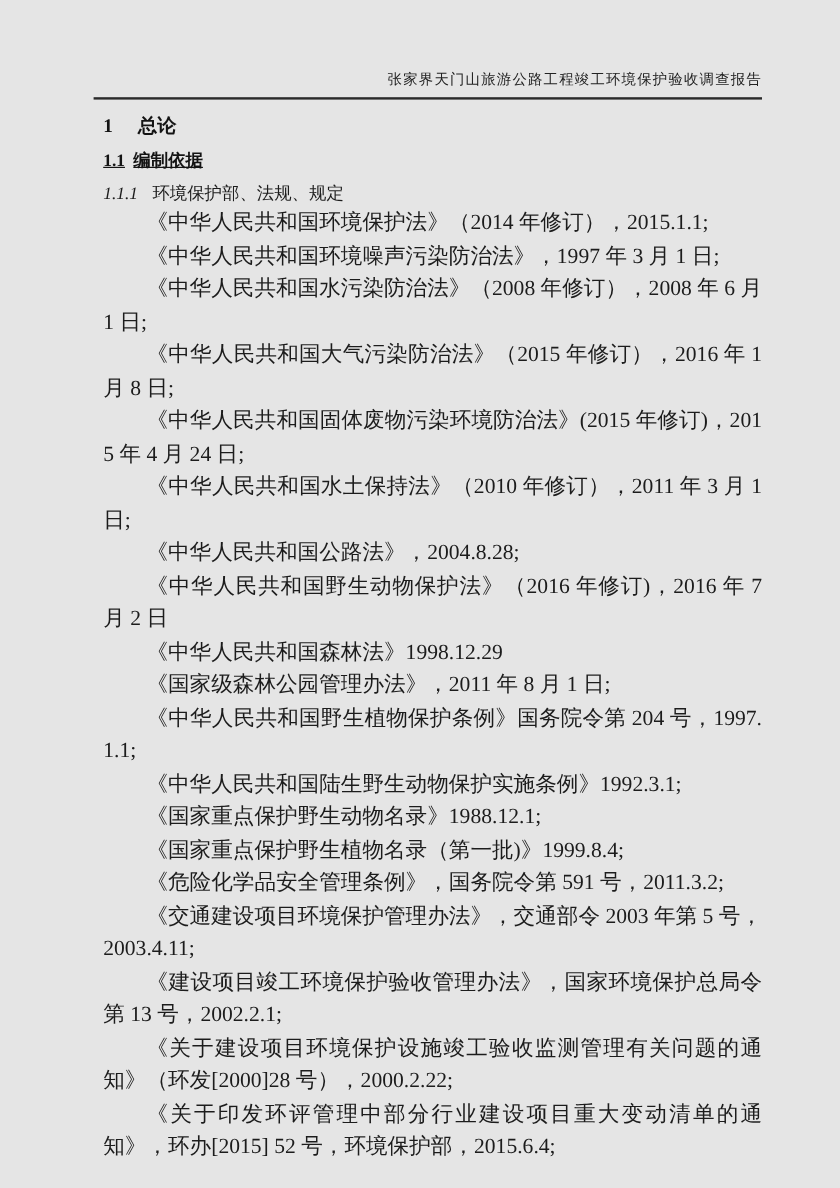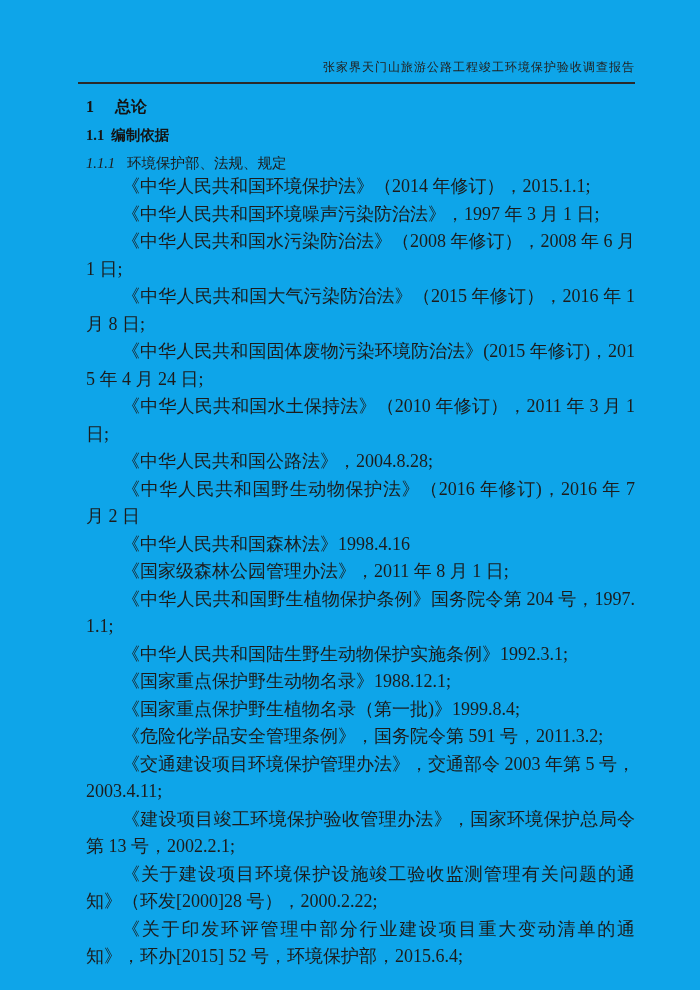--- a/index.html
+++ b/index.html
@@ -4,21 +4,21 @@
 <style>
   html, body {
     margin: 0;
     padding: 0;
     background: #ffffff;
   }
   .page {
     position: relative;
     width: 700px;
     height: 990px;
-    background: #0ea5e9;
+    background: #e5e5e5;
     box-sizing: border-box;
     overflow: hidden;
     font-family: "Liberation Serif", "DejaVu Serif", serif;
     color: #1c1c1c;
   }
   
   .running-header {
     margin: 0 65px 0 78px;
     padding-top: 57px;
     padding-bottom: 6px;
@@ -42,20 +42,21 @@
     font-weight: bold;
     color: #141414;
   }
   h1.chapter .h-num { margin-right: 21px; }
   h2.section {
     margin: 7px 0 0 0;
     font-size: 14.5px;
     line-height: 20px;
     font-weight: bold;
     color: #141414;
+    text-decoration: underline;
   }
   h2.section .h-num { margin-right: 7px; }
   h3.subsection {
     margin: 8px 0 0 0;
     font-size: 14.5px;
     line-height: 20px;
     font-weight: normal;
     color: #1c1c1c;
   }
   h3.subsection .h-num { margin-right: 12px; font-style: italic; }
@@ -112,21 +113,21 @@
 
     <div class="law-list">
         <p class="law">《中华人民共和国环境保护法》（2014 年修订），2015.1.1;</p>
         <p class="law">《中华人民共和国环境噪声污染防治法》，1997 年 3 月 1 日;</p>
         <p class="law">《中华人民共和国水污染防治法》（2008 年修订），2008 年 6 月 1 日;</p>
         <p class="law">《中华人民共和国大气污染防治法》（2015 年修订），2016 年 1 月 8 日;</p>
         <p class="law">《中华人民共和国固体废物污染环境防治法》(2015 年修订)，2015 年 4 月 24 日;</p>
         <p class="law">《中华人民共和国水土保持法》（2010 年修订），2011 年 3 月 1 日;</p>
         <p class="law">《中华人民共和国公路法》，2004.8.28;</p>
         <p class="law">《中华人民共和国野生动物保护法》（2016 年修订)，2016 年 7 月 2 日</p>
-        <p class="law">《中华人民共和国森林法》1998.4.16</p>
+        <p class="law">《中华人民共和国森林法》1998.12.29</p>
         <p class="law">《国家级森林公园管理办法》，2011 年 8 月 1 日;</p>
         <p class="law">《中华人民共和国野生植物保护条例》国务院令第 204 号，1997.1.1;</p>
         <p class="law">《中华人民共和国陆生野生动物保护实施条例》1992.3.1;</p>
         <p class="law">《国家重点保护野生动物名录》1988.12.1;</p>
         <p class="law">《国家重点保护野生植物名录（第一批)》1999.8.4;</p>
         <p class="law">《危险化学品安全管理条例》，国务院令第 591 号，2011.3.2;</p>
         <p class="law">《交通建设项目环境保护管理办法》，交通部令 2003 年第 5 号，2003.4.11;</p>
         <p class="law">《建设项目竣工环境保护验收管理办法》，国家环境保护总局令第 13 号，2002.2.1;</p>
         <p class="law">《关于建设项目环境保护设施竣工验收监测管理有关问题的通知》（环发[2000]28 号），2000.2.22;</p>
         <p class="law">《关于印发环评管理中部分行业建设项目重大变动清单的通知》，环办[2015] 52 号，环境保护部，2015.6.4;</p>

